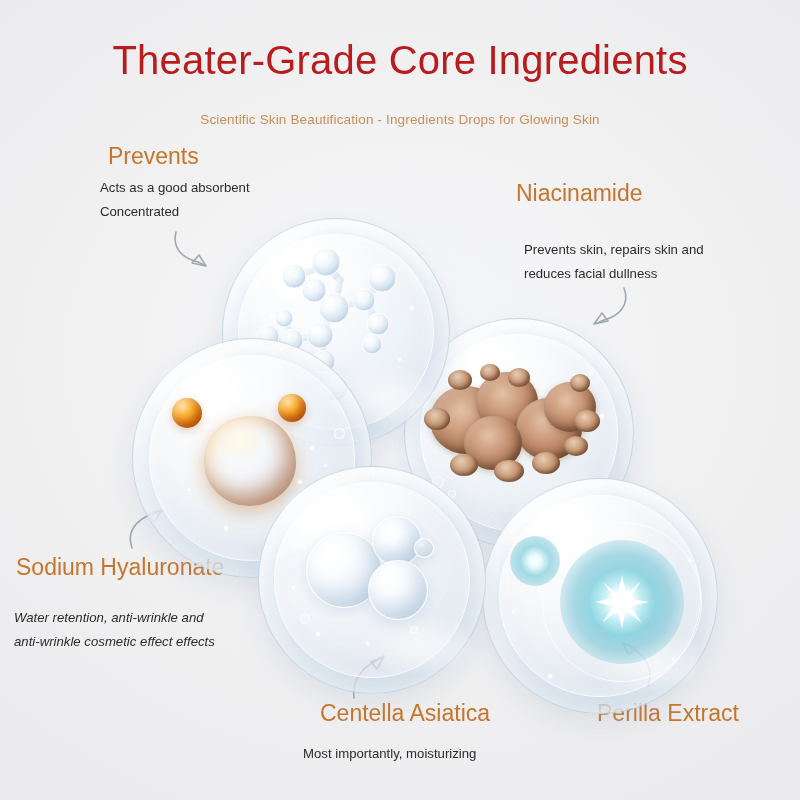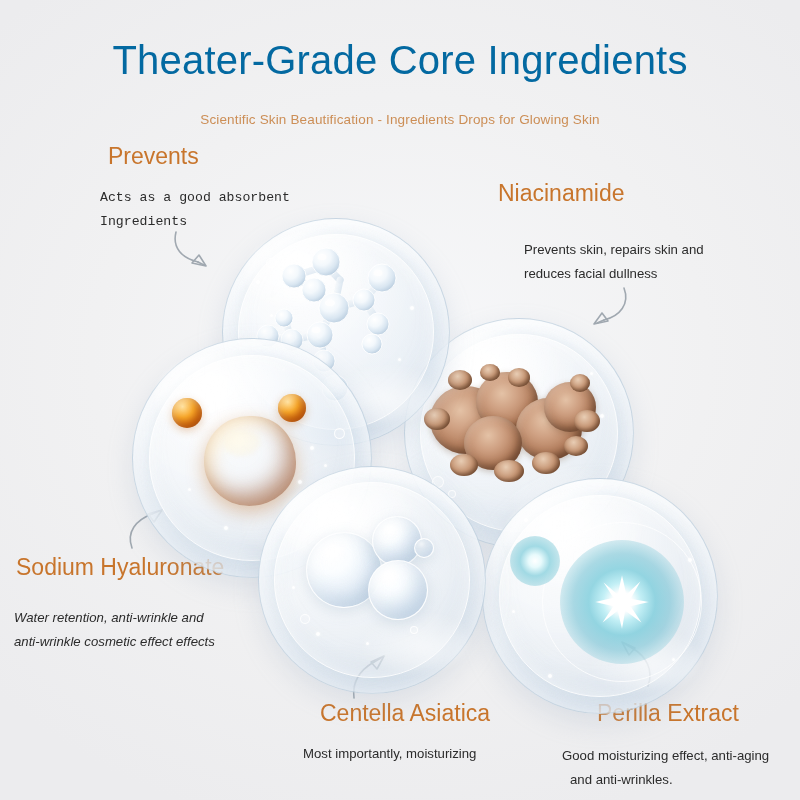--- a/index.html
+++ b/index.html
@@ -27,21 +27,21 @@
   
   .title {
     position: absolute;
     top: 38px;
     left: 0;
     width: 800px;
     text-align: center;
     font-size: 40px;
     font-weight: 400;
     letter-spacing: 0.2px;
-    color: #0369a1;
+    color: #b91c1c;
     white-space: nowrap;
   }
 
   .subtitle {
     position: absolute;
     top: 112px;
     left: 0;
     width: 800px;
     text-align: center;
     font-size: 13.5px;
@@ -63,23 +63,23 @@
   .ing-desc {
     position: absolute;
     font-size: 13.2px;
     line-height: 1.85;
     color: #2b2b2b;
     white-space: nowrap;
   }
 
   
   .n-glycerin   { left: 108px; top: 143px; }
-  .d-glycerin   { left: 100px; top: 186px; font-family: Liberation Mono, monospace; }
-
-  .n-niacin     { left: 498px; top: 180px; }
+  .d-glycerin   { left: 100px; top: 176px; }
+
+  .n-niacin     { left: 516px; top: 180px; }
   .d-niacin     { left: 524px; top: 238px; }
 
   .n-sodium     { left: 16px;  top: 554px; }
   .d-sodium     { left: 14px;  top: 606px; font-style: italic; }
 
   .n-centella   { left: 320px; top: 700px; }
   .d-centella   { left: 303px; top: 742px; }
 
   .n-perilla    { left: 597px; top: 700px; }
   .d-perilla    { left: 562px; top: 744px; }
@@ -432,45 +432,41 @@
     <div class="sparkle" style="left:190px; top:180px; width:3px; height:3px;"></div>
     <div class="sparkle" style="left:206px; top:80px;  width:4px; height:4px;"></div>
   </div>
 
   <div class="title">Theater-Grade Core Ingredients</div>
   <div class="subtitle">Scientific Skin Beautification - Ingredients Drops for Glowing Skin</div>
 
   <div class="ing-name n-glycerin">Prevents</div>
   <div class="ing-desc d-glycerin">
     <div>Acts as a good absorbent</div>
-    <div>Ingredients</div>
+    <div>Concentrated</div>
   </div>
 
   <div class="ing-name n-niacin">Niacinamide</div>
   <div class="ing-desc d-niacin">
     <div>Prevents skin, repairs skin and</div>
     <div>reduces facial dullness</div>
   </div>
 
   <div class="ing-name n-sodium">Sodium Hyaluronate</div>
   <div class="ing-desc d-sodium">
     <div>Water retention, anti-wrinkle and</div>
     <div>anti-wrinkle cosmetic effect effects</div>
   </div>
 
   <div class="ing-name n-centella">Centella Asiatica</div>
   <div class="ing-desc d-centella">
     <div>Most importantly, moisturizing</div>
   </div>
 
   <div class="ing-name n-perilla">Perilla Extract</div>
-  <div class="ing-desc d-perilla">
-    <div>Good moisturizing effect, anti-aging</div>
-    <div style="padding-left:8px;">and anti-wrinkles.</div>
-  </div>
 
   <svg class="arrow a-glycerin" width="60" height="60" viewBox="0 0 60 60">
     <path d="M12 10 C 8 26, 18 36, 34 40" fill="none" stroke="#a0a8b0" stroke-width="1.6" stroke-linecap="round"></path>
     <path d="M42 44 L 28 41 L 35 33 Z" fill="none" stroke="#a0a8b0" stroke-width="1.6" stroke-linejoin="round"></path>
     <path d="M34 40 L 40 43" fill="none" stroke="#a0a8b0" stroke-width="1.6" stroke-linecap="round"></path>
   </svg>
 
   <svg class="arrow a-niacin" width="60" height="60" viewBox="0 0 60 60">
     <path d="M44 8 C 50 24, 40 36, 24 40" fill="none" stroke="#a0a8b0" stroke-width="1.6" stroke-linecap="round"></path>
     <path d="M14 44 L 28 41 L 22 33 Z" fill="none" stroke="#a0a8b0" stroke-width="1.6" stroke-linejoin="round"></path>

